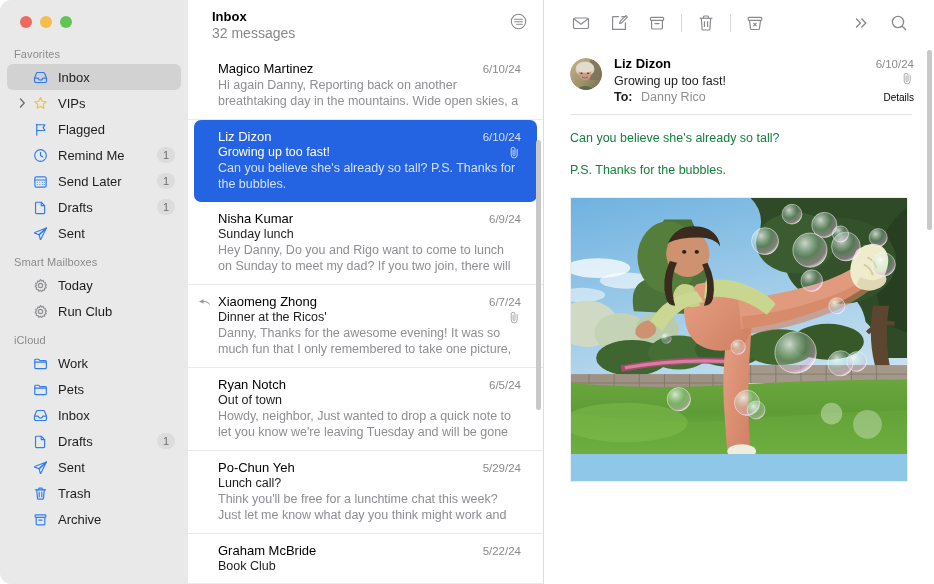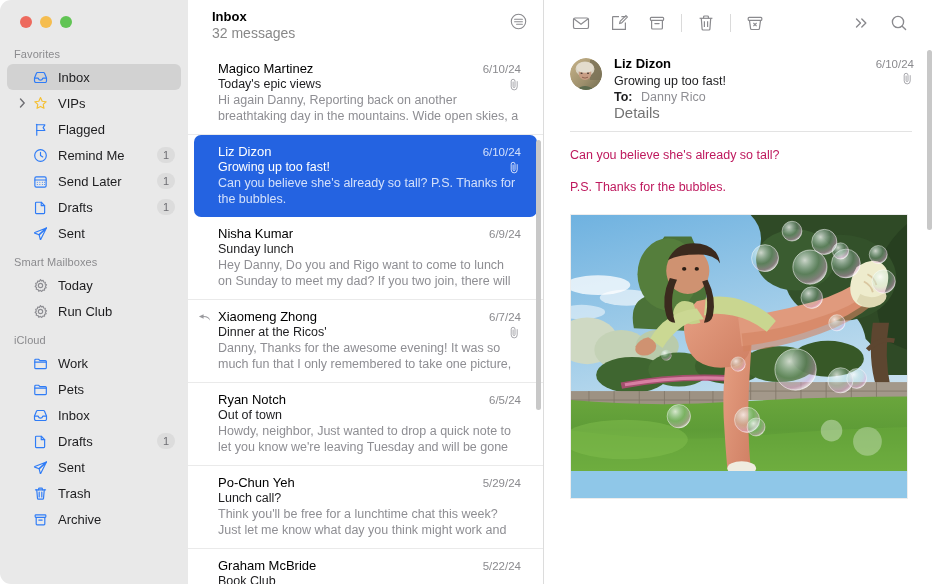--- a/index.html
+++ b/index.html
@@ -217,33 +217,33 @@
   }
   .head-main { flex: 1 1 auto; min-width: 0; }
   .head-row {
     display: flex;
     justify-content: space-between;
     align-items: baseline;
   }
   .head-from { font-size: 13px; font-weight: bold; color: #000; }
   .head-date { font-size: 11.5px; color: #8a8a8e; }
   .head-subject { font-size: 12.5px; color: #1d1d1f; }
-  .head-to { font-size: 12.5px; margin-top: 2px; flex-direction: column; }
+  .head-to { font-size: 12.5px; margin-top: 2px; }
   .to-label { font-weight: bold; color: #1d1d1f; }
   .to-name { color: #8e8e93; margin-left: 5px; }
-  .details-link { font-size: 15px; color: #737373; }
+  .details-link { font-size: 10px; color: #000000; }
   .head-rule {
     margin: 10px 22px 0 26px;
     height: 1px;
     background: #e3e3e3;
   }
   .body-text {
     padding: 13px 26px 0 26px;
     font-size: 12.5px;
-    color: #be185d;
+    color: #15803d;
     line-height: 21px;
   }
   .body-text p + p { margin-top: 11px; }
 
   .photo-wrap {
     margin: 16px 26px 0 26px;
     height: 285px;
     border: 1px solid #ededed;
     overflow: hidden;
     position: relative;
@@ -462,28 +462,20 @@
           <line x1="4.6" y1="8.7" x2="12.4" y2="8.7" stroke="#8a8a8e" stroke-width="1.1" stroke-linecap="round"></line>
           <line x1="6.6" y1="11.2" x2="12.4" y2="11.2" stroke="#8a8a8e" stroke-width="1.1" stroke-linecap="round"></line>
         </svg>
       </div>
     </div>
     <div class="msg-list" id="msg-list">
         <div class="msg-row">
           <div class="msg-top">
             <span class="msg-from">Magico Martinez</span>
             <span class="msg-date">6/10/24</span>
-          </div>
-          <div class="msg-subrow">
-            <span class="msg-subject">Today's epic views</span>
-            <span class="clip-icon">
-              <svg width="11" height="13" viewBox="0 0 11 13" fill="none" stroke="#a8a8ad" stroke-width="1" stroke-linecap="round">
-                <path d="M8.2 3.6 V8.9 a3 3 0 0 1 -6 0 V3.2 a1.9 1.9 0 0 1 3.8 0 V8.6 a0.95 0.95 0 0 1 -1.9 0 V4"></path>
-              </svg>
-            </span>
           </div>
           <div class="msg-preview">Hi again Danny, Reporting back on another breathtaking day in the mountains. Wide open skies, a gentle breeze, and a feeli…</div>
         </div>
         <div class="msg-row selected">
           <div class="msg-top">
             <span class="msg-from">Liz Dizon</span>
             <span class="msg-date">6/10/24</span>
           </div>
           <div class="msg-subrow">
             <span class="msg-subject">Growing up too fast!</span>

